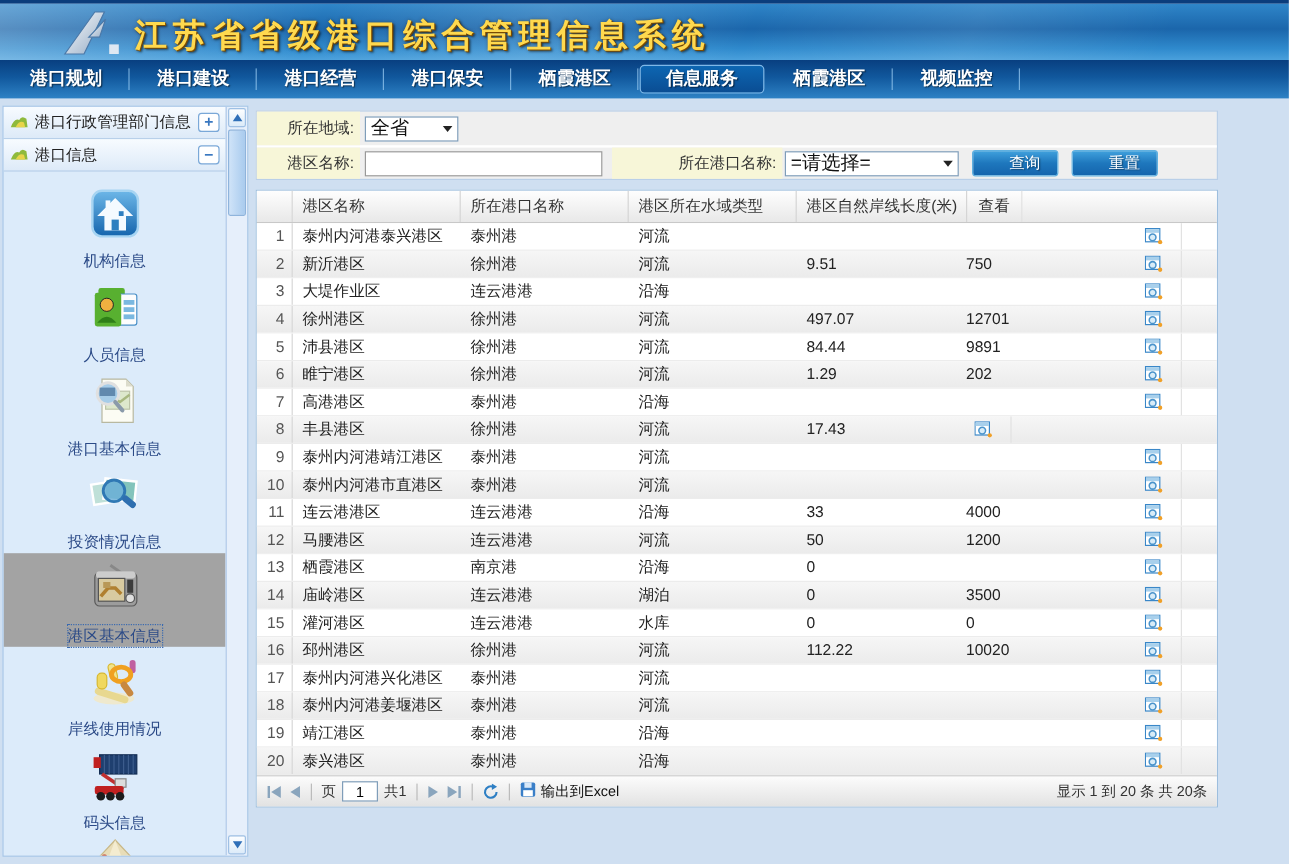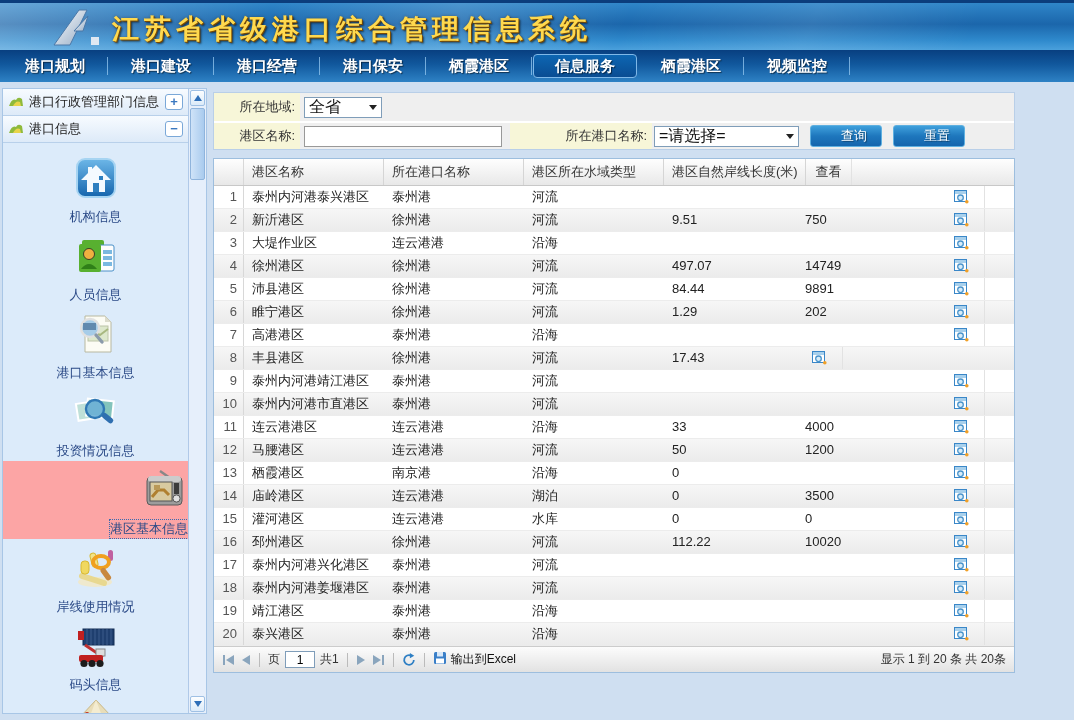--- a/index.html
+++ b/index.html
@@ -37,21 +37,21 @@
   .acc-header{height:27px;display:flex;align-items:center;gap:5px;padding:0 5px;
     background:linear-gradient(180deg,#f7fbff,#ddeaf8);border-bottom:1px solid #b8d0ea;
     font-size:13px;color:#222;cursor:pointer;}
   .acc-label{flex:1;white-space:nowrap;overflow:hidden;}
   .acc-toggle{width:18px;height:16px;background:#fff;border:1px solid #7aa8d8;border-radius:3px;
     color:#3a78c0;font-weight:bold;font-size:13px;line-height:13px;text-align:center;cursor:pointer;}
   .side-items{padding-top:6px;}
   .side-item{height:78px;display:flex;flex-direction:column;align-items:center;
     justify-content:flex-start;padding-top:5px;cursor:pointer;}
   .side-item .lbl{margin-top:2px;font-size:13px;color:#2b4a87;white-space:nowrap;}
-  .side-item.selected{background:#fca5a5;align-items:flex-end;}
+  .side-item.selected{background:#a3a3a3;}
   .side-item.selected .lbl{outline:1px dotted #3a6ab0;}
   .side-scroll{position:absolute;right:0;top:0;bottom:0;width:18px;background:#e6effb;
     border-left:1px solid #b0c9e8;}
   .scroll-btn{position:absolute;left:1px;right:1px;height:16px;background:linear-gradient(180deg,#fdfeff,#dcebf9);
     border:1px solid #9fc0e4;border-radius:2px;display:flex;align-items:center;justify-content:center;cursor:pointer;}
   .scroll-btn.up{top:1px;} .scroll-btn.down{bottom:1px;}
   .tri-up{width:0;height:0;border-left:4px solid transparent;border-right:4px solid transparent;
     border-bottom:6px solid #2f6fb8;}
   .tri-down{width:0;height:0;border-left:4px solid transparent;border-right:4px solid transparent;
     border-top:6px solid #2f6fb8;}
@@ -402,21 +402,21 @@
       </span>
     </div>
     <div class="cell c-fill"></div>
   </div>
         <div class="grid-row alt">
     <div class="cell c-num">4</div>
     <div class="cell c-name">徐州港区</div>
     <div class="cell c-port">徐州港</div>
     <div class="cell c-water">河流</div>
     <div class="cell c-area">497.07</div>
-    <div class="cell c-shore">14749</div>
+    <div class="cell c-shore">12701</div>
     <div class="cell c-view">
       <span class="view-btn">
         <svg width="15" height="14" viewBox="0 0 15 14">
           <rect x="0.5" y="0.5" width="12" height="11" fill="#ffffff" stroke="#3a87c8"></rect>
           <rect x="1" y="1" width="11" height="3" fill="#a8d0ec"></rect>
           <circle cx="6.5" cy="7.8" r="2.8" fill="#d8ecf8" stroke="#4a94cc" stroke-width="1.3"></circle>
           <rect x="11" y="10" width="3.6" height="3.6" rx="1.8" fill="#f0a028"></rect>
         </svg>
       </span>
     </div>

